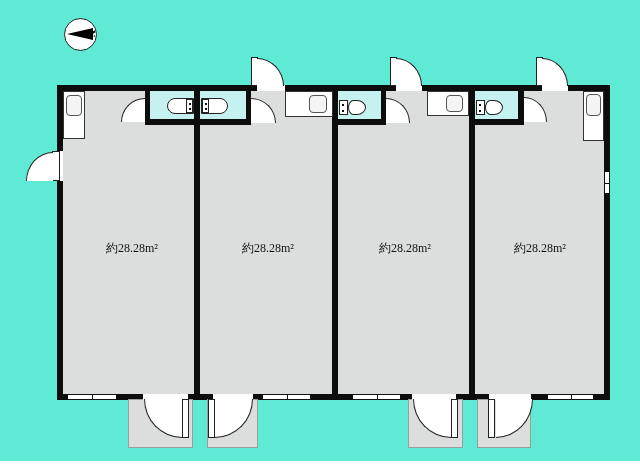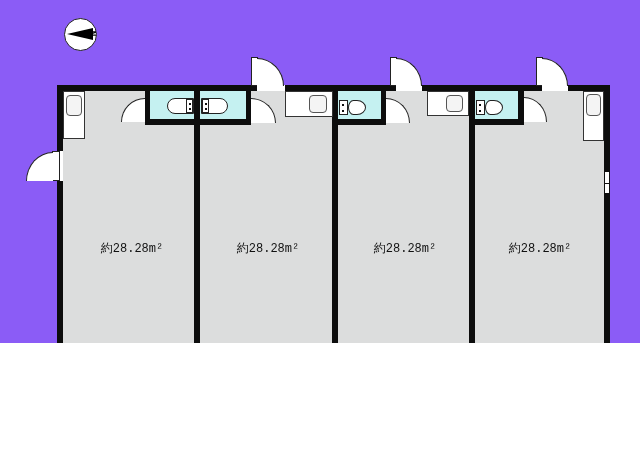--- a/index.html
+++ b/index.html
@@ -1,18 +1,18 @@
 <!DOCTYPE html>
 <html style="--room-fill: #dcdddd; --bath-fill: #c5f1f1; --wall: #0d0d0d;"><head>
 <meta charset="utf-8">
 <style>
   html,body{margin:0;padding:0;background:#fff;}
   #canvas{
-    position:relative;width:640px;height:343px;background:#8b5cf6;
-    font-family:Liberation Mono, monospace;overflow:hidden;
+    position:relative;width:640px;height:461px;background:#5eead4;
+    font-family:Liberation Serif, serif;overflow:hidden;
   }
   .abs{position:absolute;}
   
   .base{background:var(--room-fill);border:6px solid var(--wall);box-sizing:border-box;}
   .w{background:var(--wall);}
   .bath{background:var(--bath-fill);}
   .porch{background:var(--room-fill);border:1px solid #9c9c9c;box-sizing:border-box;}
   .gap{background:#ffffff;}
   
   .arc{background:#ffffff;box-sizing:border-box;}

